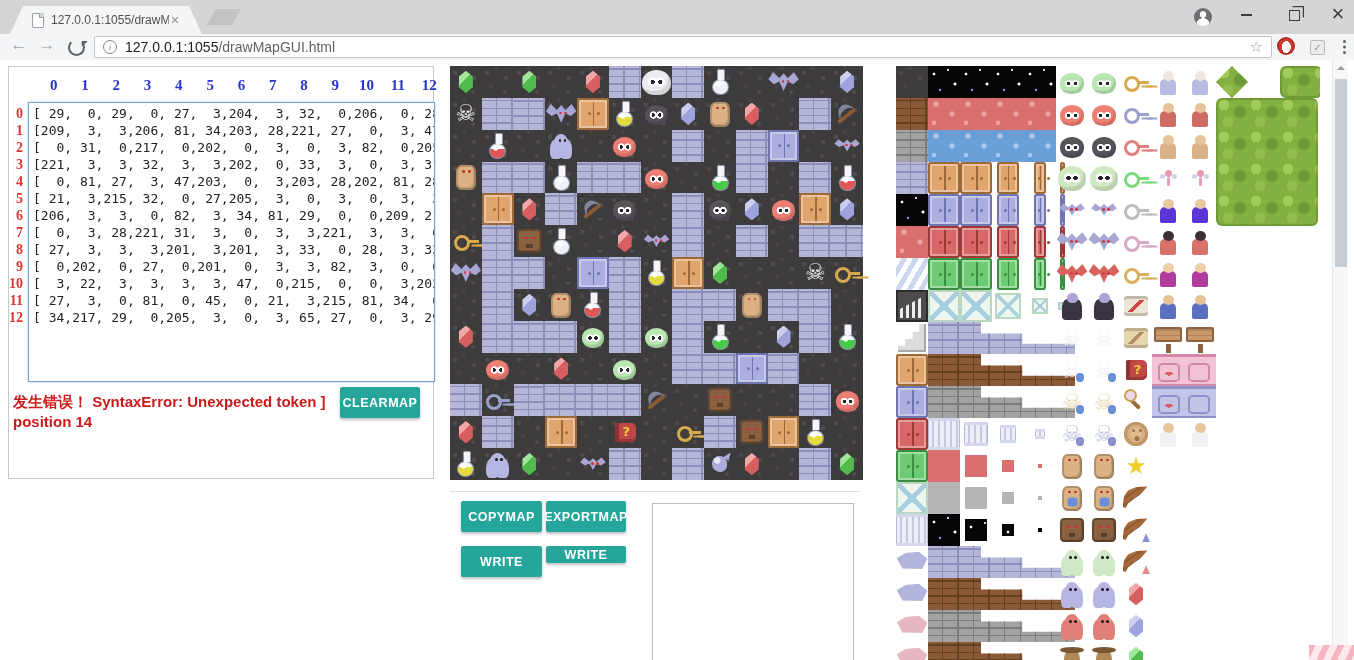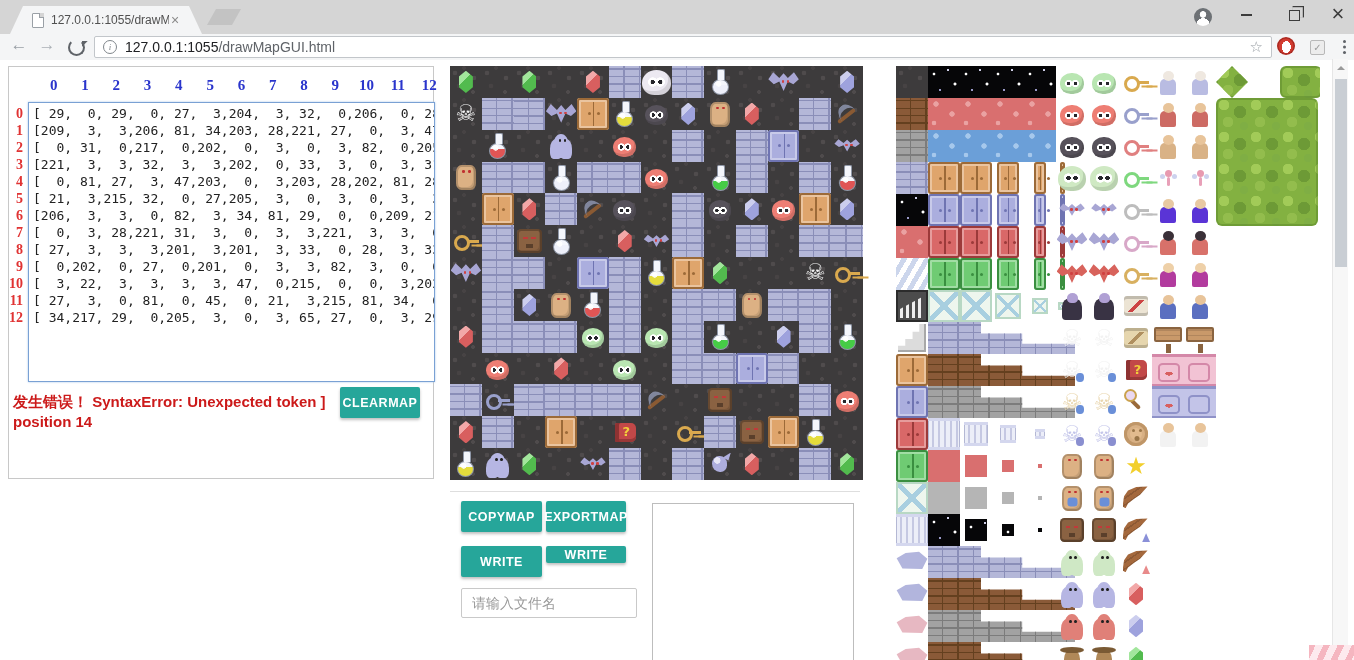--- a/index.html
+++ b/index.html
@@ -686,21 +686,20 @@
       <div class="tile">
         <div class="sp sp-gem" style="--c: #52bb4e; --c2: #a2e69c;"></div>
       </div>
     </div>
   <div id="divider"></div>
 
   <button class="btn" id="btn-clearmap">COPYMAP</button>
   <button class="btn" id="btn-exportmap">EXPORTMAP</button>
   <button class="btn" id="btn-read">WRITE</button>
   <button class="btn" id="btn-write">WRITE</button>
-  <input id="filename-input" placeholder="请输入文件名" style="">
   <textarea id="export-output" style=""></textarea>
 
   <div id="tileset">
       <div class="ts-cell" style="left: 0px; top: 0px; width: 32px; height: 32px;">
         <div class="sp sp-floor"></div>
       </div>
       <div class="ts-cell" style="left: 0px; top: 32px; width: 32px; height: 32px;">
         <div class="sp sp-wall" style="--c: #8a5a38; --c2: #64401f;"></div>
       </div>
       <div class="ts-cell" style="left: 0px; top: 64px; width: 32px; height: 32px;">

